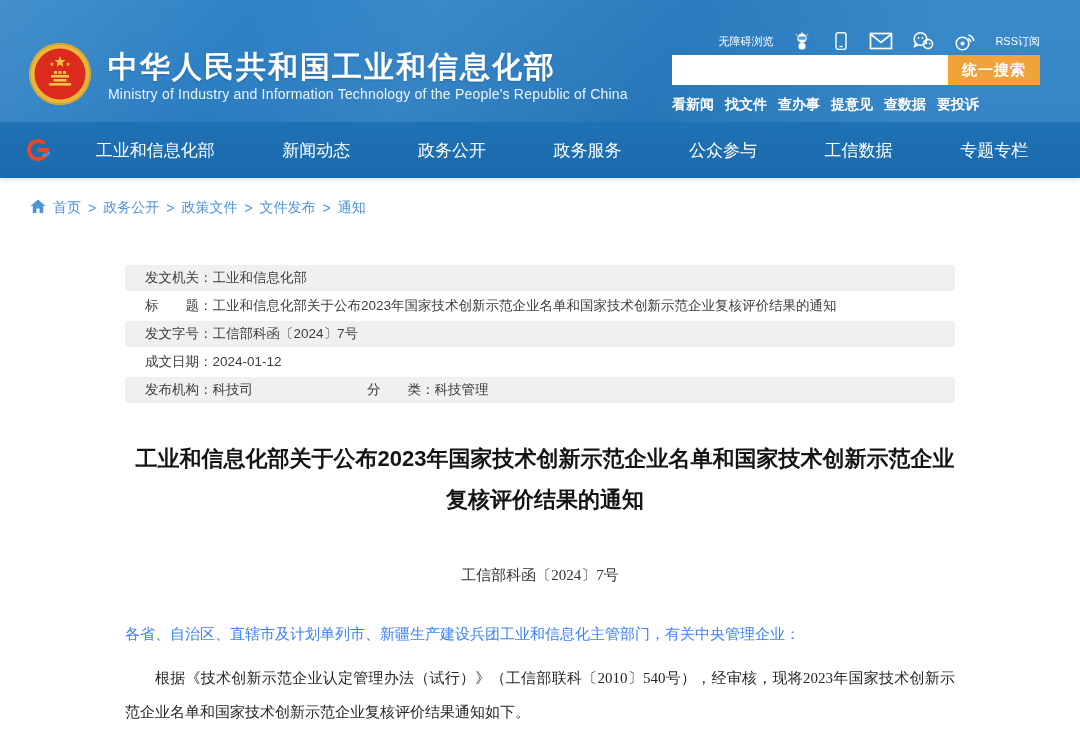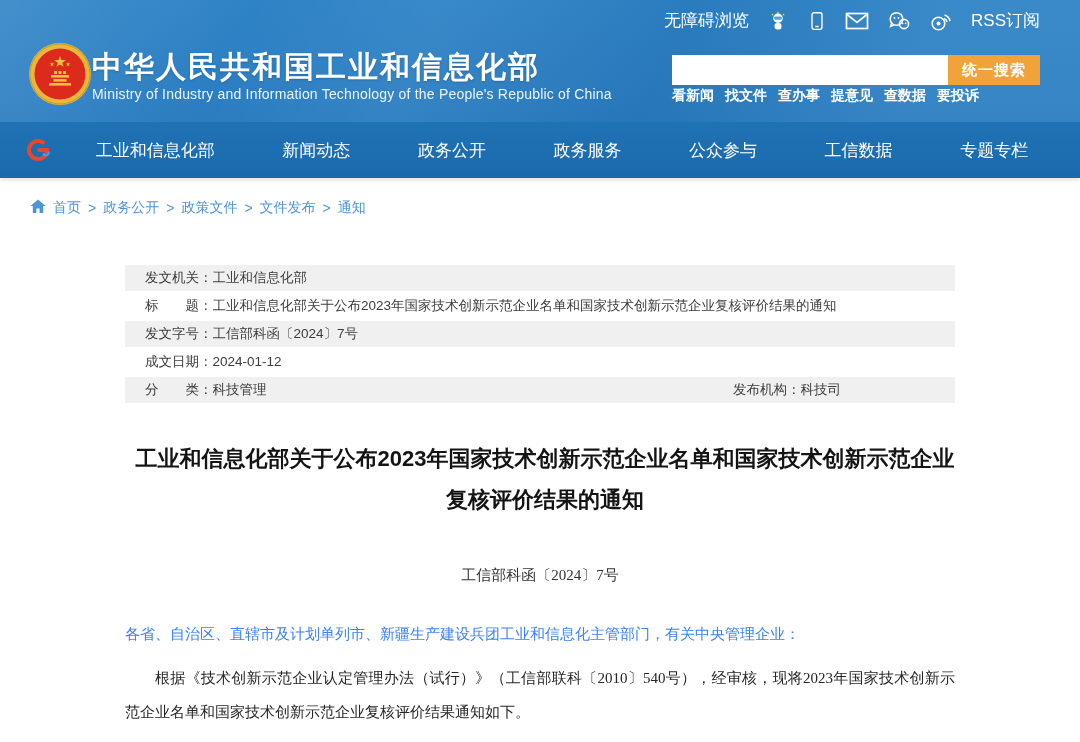--- a/index.html
+++ b/index.html
@@ -10,48 +10,48 @@
   }
   
   .site-header{
     position:relative;width:1080px;height:178px;
     background:
       linear-gradient(115deg, rgba(255,255,255,0.10) 0%, rgba(255,255,255,0) 22%, rgba(255,255,255,0.05) 38%, rgba(0,40,90,0.08) 60%, rgba(255,255,255,0.06) 82%),
       linear-gradient(180deg,#2e83c6 0%,#2b7ec2 55%,#2577ba 100%);
     box-shadow:0 2px 5px rgba(0,0,0,0.12);
   }
   .topbar{
-    position:absolute;top:9px;right:40px;
+    position:absolute;top:30px;right:40px;
     display:flex;align-items:center;gap:18px;
-    color:#fff;font-size:17px;
+    color:#fff;font-size:11px;
   }
   .topbar a{color:#fff;text-decoration:none;cursor:pointer;}
   .topbar .ic{display:inline-flex;align-items:center;cursor:pointer;}
   .logo-block{
     position:absolute;left:28px;top:42px;
-    display:flex;align-items:center;cursor:pointer;
+    display:flex;align-items:center;gap:16px;cursor:pointer;
   }
   .site-title{
     color:#fff;font-size:30px;font-weight:700;letter-spacing:2px;line-height:1.15;
     text-shadow:0 1px 2px rgba(0,40,90,0.25);
   }
   .site-subtitle{
     color:#eaf4fc;font-size:14px;margin-top:1px;letter-spacing:0.2px;
   }
   .search-block{position:absolute;top:55px;right:40px;width:368px;}
   .search-row{display:flex;height:32px;}
   .search-row input{
     flex:1;border:none;outline:none;height:30px;padding:0 8px;font-size:14px;background:#fff;
   }
   .search-btn{
     width:92px;height:30px;border:none;background:#f0a33a;color:#fff;
     font-size:15px;font-weight:700;cursor:pointer;letter-spacing:1px;
   }
   .quick-links{
-    display:flex;gap:11px;justify-content:flex-start;
+    display:flex;gap:11px;margin-top:9px;justify-content:flex-start;
   }
   .quick-links a{
     color:#fff;font-size:14px;font-weight:700;text-decoration:none;cursor:pointer;white-space:nowrap;
   }
   
   .main-nav{
     position:absolute;left:0;bottom:0;width:100%;height:56px;
     background:linear-gradient(180deg,#1f72b4 0%,#1b6aae 100%);
   }
   .nav-logo{position:absolute;left:26px;top:16px;}
@@ -249,28 +249,28 @@
         <span class="meta-value">工信部科函〔2024〕7号</span>
       </div>
     </div>
     <div class="meta-row">
       <div class="meta-cell c1">
         <span class="meta-label">成文日期：</span>
         <span class="meta-value">2024-01-12</span>
       </div>
     </div>
     <div class="meta-row gray">
+      <div class="meta-cell c1">
+        <span class="meta-label">发布机构：</span>
+        <span class="meta-value">科技司</span>
+      </div>
       <div class="meta-cell c2">
         <span class="meta-label">分　　类：</span>
         <span class="meta-value">科技管理</span>
       </div>
-      <div class="meta-cell c1">
-        <span class="meta-label">发布机构：</span>
-        <span class="meta-value">科技司</span>
-      </div>
     </div>
   </div>
 
   <h1 class="article-title">工业和信息化部关于公布2023年国家技术创新示范企业名单和国家技术创新示范企业复核评价结果的通知</h1>
 
   <div class="doc-number">工信部科函〔2024〕7号</div>
 
   <div class="salutation">各省、自治区、直辖市及计划单列市、新疆生产建设兵团工业和信息化主管部门，有关中央管理企业：</div>
 
   <div class="body-paragraph">根据《技术创新示范企业认定管理办法（试行）》（工信部联科〔2010〕540号），经审核，现将2023年国家技术创新示范企业名单和国家技术创新示范企业复核评价结果通知如下。</div>

